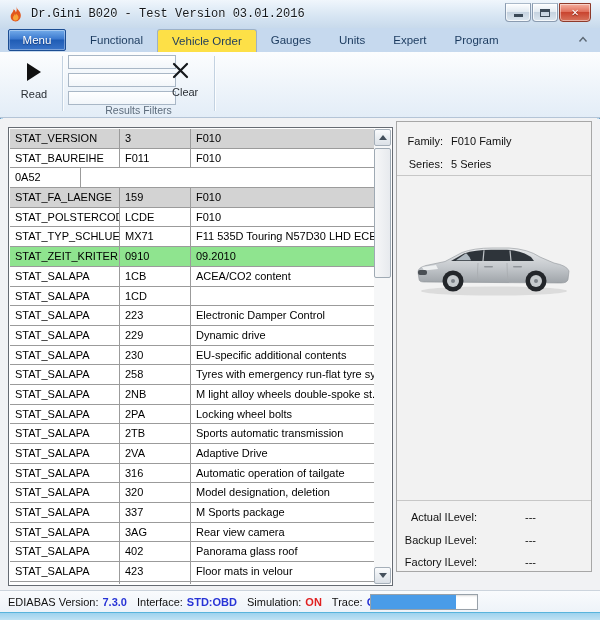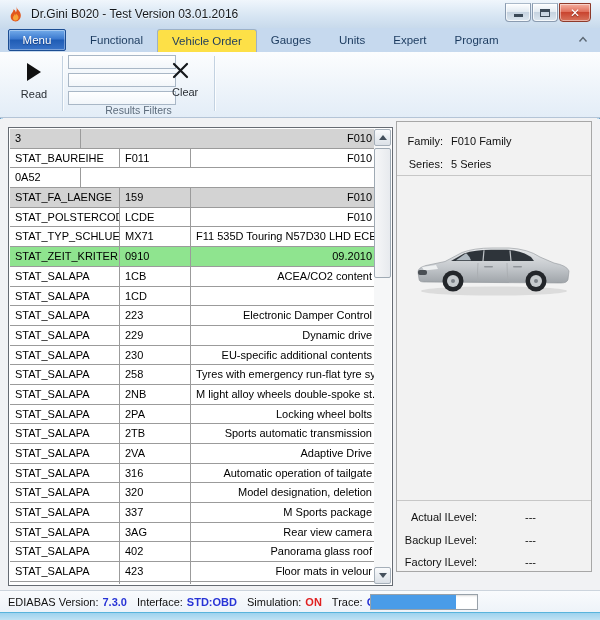--- a/index.html
+++ b/index.html
@@ -6,21 +6,21 @@
   *{box-sizing:border-box;}
   .window{
     position:relative;width:600px;height:620px;overflow:hidden;
     font-family:"Liberation Sans","DejaVu Sans",sans-serif;
     background:#f1f2f4;
     box-shadow:inset 0 0 0 1px #6f9cc1, inset 0 0 0 3px #b9dbf0;
   }
   
   .titlebar{position:absolute;left:0;top:0;width:100%;height:28px;
     background:linear-gradient(#f0f6fc,#d8e6f3 55%,#c8daec);
-    display:flex;align-items:center;}
+    display:flex;align-items:center;font-family:Liberation Mono, monospace;}
   .app-icon{margin:0 8px 0 9px;flex:0 0 auto;}
   .win-title{font-size:12px;color:#14181c;text-shadow:0 1px 0 rgba(255,255,255,.85);}
   .winbtns{position:absolute;right:9px;top:3px;display:flex;gap:1px;}
   .wbtn{height:19px;border:1px solid #8a9bb0;border-top-color:#a9b8c8;
     border-radius:0 0 4px 4px;display:flex;align-items:center;justify-content:center;
     background:linear-gradient(#fdfeff,#e3ebf2 45%,#c6d3e0 50%,#dde7f0);box-shadow:inset 0 0 0 1px rgba(255,255,255,.7);}
   .wbtn.min,.wbtn.max{width:26px;}
   .wbtn.close{width:32px;background:linear-gradient(#f5b0a0,#e0705c 45%,#c94530 50%,#d8735c);
     border-color:#8e3a2a;box-shadow:inset 0 0 0 1px rgba(255,255,255,.45);}
   .glyph-min{width:9px;height:3px;background:#3a4document;background:#3c4a58;margin-top:6px;}
@@ -60,21 +60,21 @@
   
   .rtable{position:absolute;left:8px;top:8px;width:385px;height:459px;border:1px solid #666b72;background:#fff;}
   .tbody{position:absolute;left:1px;top:1px;right:18px;bottom:1px;overflow:hidden;background:#fff;}
   .trow{display:flex;height:19.7px;border-bottom:1px solid #9b9b9b;}
   .trow.bg-white{background:#ffffff;}
   .trow.bg-gray{background:#d3d3d3;}
   .trow.bg-green{background:#8fe48f;}
   .tcell{font-size:11px;color:#000;padding:3px 2px 0 5px;white-space:nowrap;overflow:hidden;}
   .c-name{width:110px;border-right:1px solid #9b9b9b;}
   .c-code{width:71px;border-right:1px solid #9b9b9b;}
-  .c-desc{flex:1;text-align:right;}
+  .c-desc{flex:1;}
   
   .vscroll{position:absolute;top:1px;right:1px;bottom:1px;width:17px;background:#f6f7f8;}
   .sbtn{position:absolute;left:0;width:17px;height:17px;border:1px solid #a5afb9;border-radius:2px;
     background:linear-gradient(#fafbfc,#e9edf1 50%,#dce1e7);display:flex;align-items:center;justify-content:center;}
   .sbtn.up{top:0;} .sbtn.down{bottom:0;}
   .tri-up{width:0;height:0;border-left:4px solid transparent;border-right:4px solid transparent;border-bottom:5px solid #44505c;}
   .tri-down{width:0;height:0;border-left:4px solid transparent;border-right:4px solid transparent;border-top:5px solid #44505c;}
   .sthumb{position:absolute;left:0;top:19px;width:17px;height:130px;border:1px solid #9faab4;border-radius:2px;
     background:linear-gradient(to right,#f6f7f8,#e7eaee);}
   
@@ -159,20 +159,21 @@
       <div class="group-label">Results Filters</div>
     </div>
     <div class="rib-sep sep2"></div>
   </div>
 
   <div class="content">
 
     <div class="rtable">
       <div class="tbody">
           <div class="trow bg-gray">
+            <div class="tcell c-name">STAT_VERSION</div>
             <div class="tcell c-code">3</div>
             <div class="tcell c-desc">F010</div>
           </div>
           <div class="trow bg-white">
             <div class="tcell c-name">STAT_BAUREIHE</div>
             <div class="tcell c-code">F011</div>
             <div class="tcell c-desc">F010</div>
           </div>
           <div class="trow bg-white">
             <div class="tcell c-code">0A52</div>

